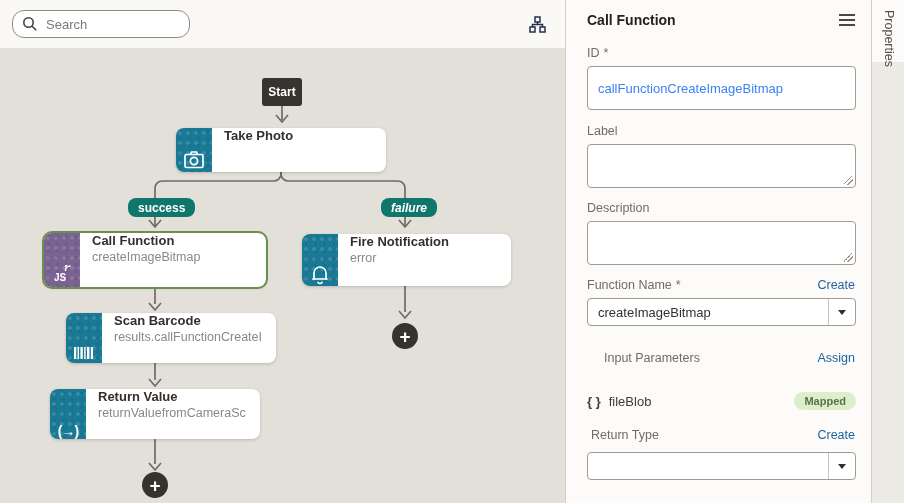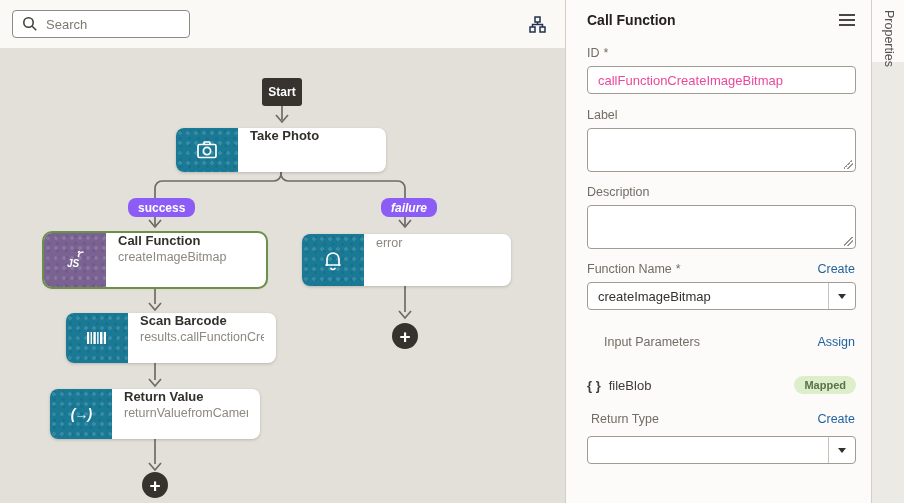--- a/index.html
+++ b/index.html
@@ -2,41 +2,41 @@
 <html><head>
 <meta charset="utf-8">
 <style>
   * { margin:0; padding:0; box-sizing:border-box; }
   html,body { font-family:"Liberation Sans", sans-serif; }
   #app { position:relative; width:904px; height:503px; background:#e3e0da; overflow:hidden; }
 
   
   .topbar { position:absolute; left:0; top:0; width:565px; height:48px; background:#faf9f6; }
   .searchbox { position:absolute; left:12px; top:10px; width:178px; height:28px; background:#fff;
-    border:1px solid #8f8b84; border-radius:4px; display:flex; align-items:center; gap:8px; padding:9px 9px; }
+    border:1px solid #8f8b84; border-radius:12px; display:flex; align-items:center; gap:8px; padding:9px 9px; }
   .searchbox .ph { color:#7d7971; font-size:13px; }
   .layout-btn { position:absolute; left:525px; top:12px; width:24px; height:24px; display:flex; align-items:center; justify-content:center; cursor:pointer; }
 
   
   .canvas { position:absolute; left:0; top:48px; width:565px; height:455px; background:#e3e0da; }
   .edges { position:absolute; left:0; top:0; pointer-events:none; }
 
   .start-badge { position:absolute; left:262px; top:30px; width:40px; height:28px; background:#37342f;
     border-radius:3px; color:#fff; font-size:12px; font-weight:bold; display:flex; align-items:center; justify-content:center; }
-  .edge-badge { position:absolute; height:19px; background:#8b5cf6; border-radius:8px; color:#fff;
+  .edge-badge { position:absolute; height:19px; background:#0f766e; border-radius:8px; color:#fff;
     font-size:12px; font-weight:bold; display:flex; align-items:center; justify-content:center; padding:0 10px; }
   .badge-success { left:128px; top:150px; }
   .badge-failure { left:381px; top:150px;font-style:italic; }
 
   .node { position:absolute; background:#fff; border-radius:8px; box-shadow:0 1px 3px rgba(60,55,45,.25);
     display:flex; align-items:stretch; cursor:pointer; }
   .node.selected { outline:2px solid #6b9048; outline-offset:0; }
-  .node .iconblock { width:62px; border-radius:8px 0 0 8px; flex:none; display:flex; align-items:center; justify-content:center;
+  .node .iconblock { width:36px; border-radius:8px 0 0 8px; flex:none; display:flex; align-items:flex-end; justify-content:center;
     background-image:radial-gradient(rgba(255,255,255,.13) 1.6px, transparent 1.7px), radial-gradient(rgba(0,0,0,.07) 1.6px, transparent 1.7px);
-    background-size:8px 10px, 9px 7px;font-style:italic; }
+    background-size:8px 10px, 9px 7px; }
   .iconblock.teal { background-color:#1a7a96; }
   .iconblock.purple { background-color:#7a6292; }
   .node .texts { flex:1; min-width:0; display:flex; flex-direction:column; padding:0 12px; }
   .node .title { font-size:13px; font-weight:bold; color:#33302b; white-space:nowrap; overflow:hidden; }
   .node .subtitle { font-size:12.5px; color:#8d8880; white-space:nowrap; overflow:hidden; margin-top:2px; }
 
   .n-take-photo { left:176px; top:80px;  width:210px; height:44px; }
   .n-call-function { left:44px;  top:185px; width:222px; height:54px; }
   .n-fire-notification { left:302px; top:186px; width:209px; height:52px; }
   .n-scan-barcode { left:66px;  top:265px; width:210px; height:50px; }
@@ -54,22 +54,22 @@
     border-left:1px solid #d3cfc8; padding:12px 16px 0 21px; }
   .panel-header { display:flex; align-items:center; justify-content:space-between; margin-bottom:18px; }
   .panel-title { font-size:14px; font-weight:bold; color:#25221e; }
   .menu-icon { width:16px; height:12px; display:flex; flex-direction:column; justify-content:space-between; cursor:pointer; }
   .menu-icon i { display:block; height:1.6px; background:#4a4640; }
 
   .fieldlabel { font-size:12.5px; color:#716d64; margin-bottom:6px; }
   .req { color:#716d64; margin-left:4px; }
   .rowlabel { display:flex; align-items:center; justify-content:space-between; margin-bottom:6px; }
   .link { font-size:12.5px; color:#1f639e; cursor:pointer;text-align:center; }
-  .tinput { width:269px; height:28px; border:1px solid #a09c94; border-radius:4px; background:#fff;
-    font-family:"Liberation Sans", sans-serif; font-size:13px; color:#ec4899; padding:0 10px; margin-bottom:14px; }
+  .tinput { width:269px; height:44px; border:1px solid #a09c94; border-radius:4px; background:#fff;
+    font-family:"Liberation Sans", sans-serif; font-size:13px; color:#3b82f6; padding:0 10px; margin-bottom:14px; }
   .tarea-wrap { position:relative; width:269px; margin-bottom:13px; }
   .tarea { width:269px; height:44px; border:1px solid #a09c94; border-radius:4px; background:#fff; resize:none;
     font-family:"Liberation Sans", sans-serif; font-size:13px; padding:4px 8px; display:block; }
   .resize-grip { position:absolute; right:3px; bottom:3px; width:9px; height:9px;
     background:linear-gradient(135deg, transparent 42%, #9a968e 42% 50%, transparent 50% 66%, #9a968e 66% 74%, transparent 74%); }
   .combo { position:relative; width:269px; height:28px; border:1px solid #a09c94; border-radius:4px; background:#fff;
     display:flex; align-items:center; margin-bottom:8px; }
   .combo .val { flex:1; font-size:13px; color:#34302c; padding:0 10px; white-space:nowrap; overflow:hidden; }
   .combo .dd { width:27px; height:100%; border-left:1px solid #c9c5be; display:flex; align-items:center; justify-content:center; cursor:pointer; }
   .caret { width:0; height:0; border-left:4.5px solid transparent; border-right:4.5px solid transparent; border-top:5.5px solid #33302b; }
@@ -145,20 +145,21 @@
 
     <div class="node n-fire-notification">
       <div class="iconblock teal">
         <svg width="24" height="24" viewBox="0 0 24 24" fill="none" stroke="#fff" stroke-width="1.7" stroke-linecap="round">
           <path d="M6 17 v-6 a6 6 0 0 1 12 0 v6"></path>
           <path d="M5 17 h14"></path>
           <path d="M10 20.5 a2.5 2.5 0 0 0 4 0"></path>
         </svg>
       </div>
       <div class="texts">
+        <div class="title">Fire Notification</div>
         <div class="subtitle">error</div>
       </div>
     </div>
 
     <div class="node n-scan-barcode">
       <div class="iconblock teal">
         <svg width="24" height="20" viewBox="0 0 24 20" fill="#fff">
           <rect x="2" y="4" width="2.2" height="12"></rect>
             <rect x="5.6" y="4" width="1.4" height="12"></rect>
           <rect x="8.4" y="4" width="2.4" height="12"></rect>

